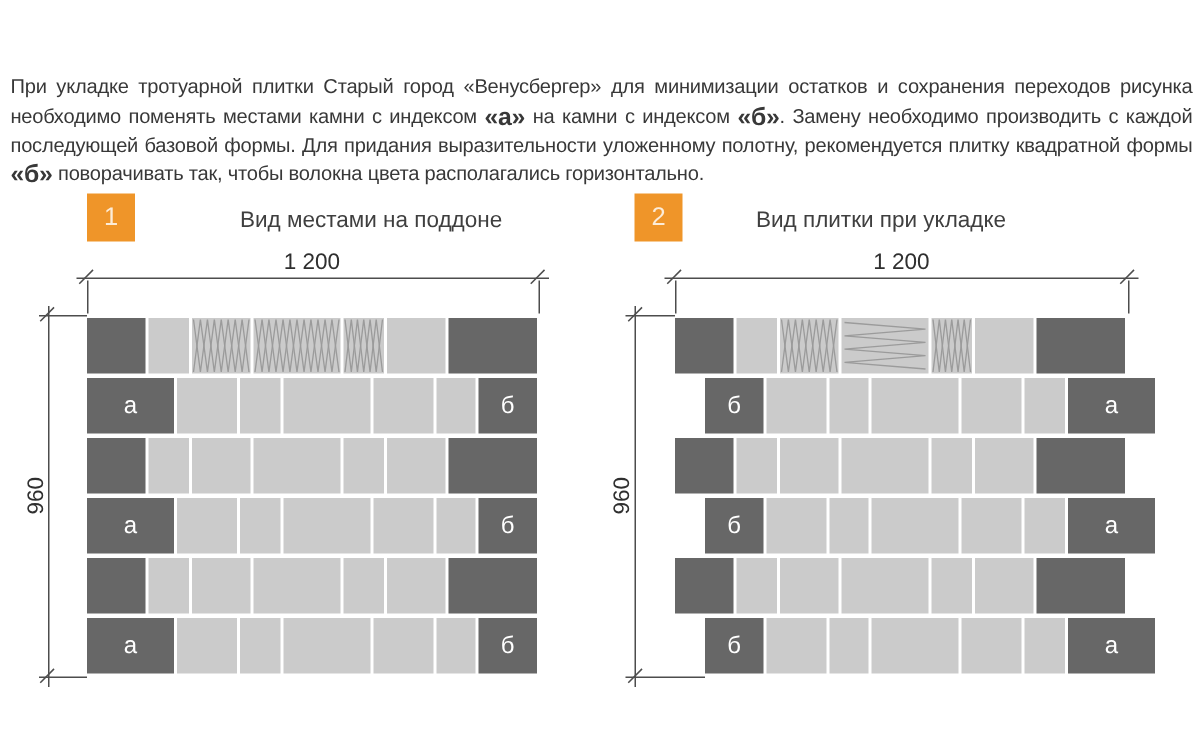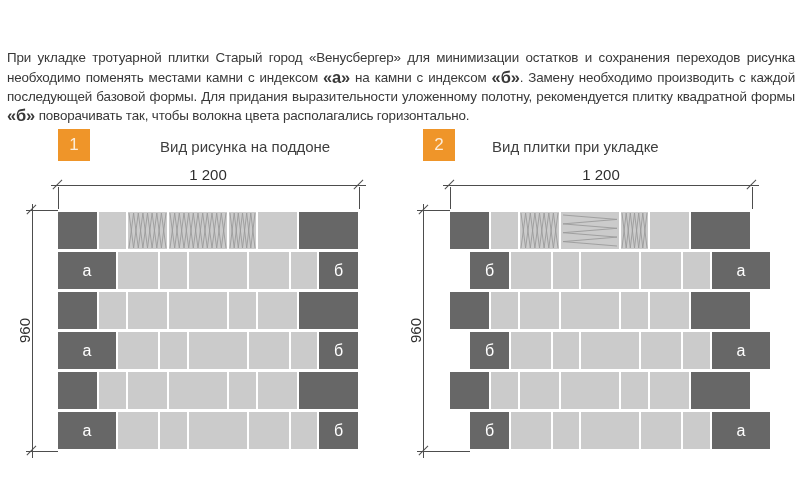--- a/index.html
+++ b/index.html
@@ -15,21 +15,21 @@
   }
   .intro strong{font-size:16.5px;font-weight:bold;line-height:0;vertical-align:-1px;}
   
   .badge{
     position:absolute;top:129px;width:32px;height:32px;background:#ef9529;
     color:rgba(255,255,255,0.82);font-size:17px;
     display:flex;align-items:center;justify-content:center;
   }
   .b1{left:58px}.b2{left:423px}
   .section-title{position:absolute;top:138px;font-size:15px;color:#3f3f3f;}
-  .t1{left:160px}.t2{left:492px}
+  .t1{left:160px}.t2{left:504px}
   
   .wlabel{position:absolute;top:166px;width:80px;text-align:center;font-size:15px;color:#2f2f2f;}
   .w1{left:168px}.w2{left:561px}
   .hlabel{
     position:absolute;top:322px;width:40px;text-align:center;font-size:15px;color:#2f2f2f;
     transform:rotate(-90deg);
   }
   .h1{left:4px}.h2{left:395px}
   
   .hline,.vline,.tick{position:absolute;background:#4d4d4d;}
@@ -44,21 +44,21 @@
   .tile svg{position:absolute;left:0;top:0;display:block;}
 </style>
 </head>
 <body>
 
 <div id="canvas">
 
   <p class="intro"><span>При укладке тротуарной плитки Старый город «Венусбергер» для минимизации остатков и сохранения переходов рисунка необходимо поменять местами камни с индексом </span><strong>«а»</strong><span> на камни с индексом </span><strong>«б»</strong><span>. Замену необходимо производить с каждой последующей базовой формы. Для придания выразительности уложенному полотну, рекомендуется плитку квадратной формы </span><strong>«б»</strong><span> поворачивать так, чтобы волокна цвета располагались горизонтально.</span></p>
 
   <div class="badge b1">1</div>
-  <div class="section-title t1">Вид рисунка на поддоне</div>
+  <div class="section-title t1">Вид местами на поддоне</div>
 
   <div class="badge b2">2</div>
   <div class="section-title t2">Вид плитки при укладке</div>
 
   <div class="wlabel w1">1 200</div>
   <div class="wlabel w2">1 200</div>
 
   <div class="hlabel h1">960</div>
   <div class="hlabel h2">960</div>
 

